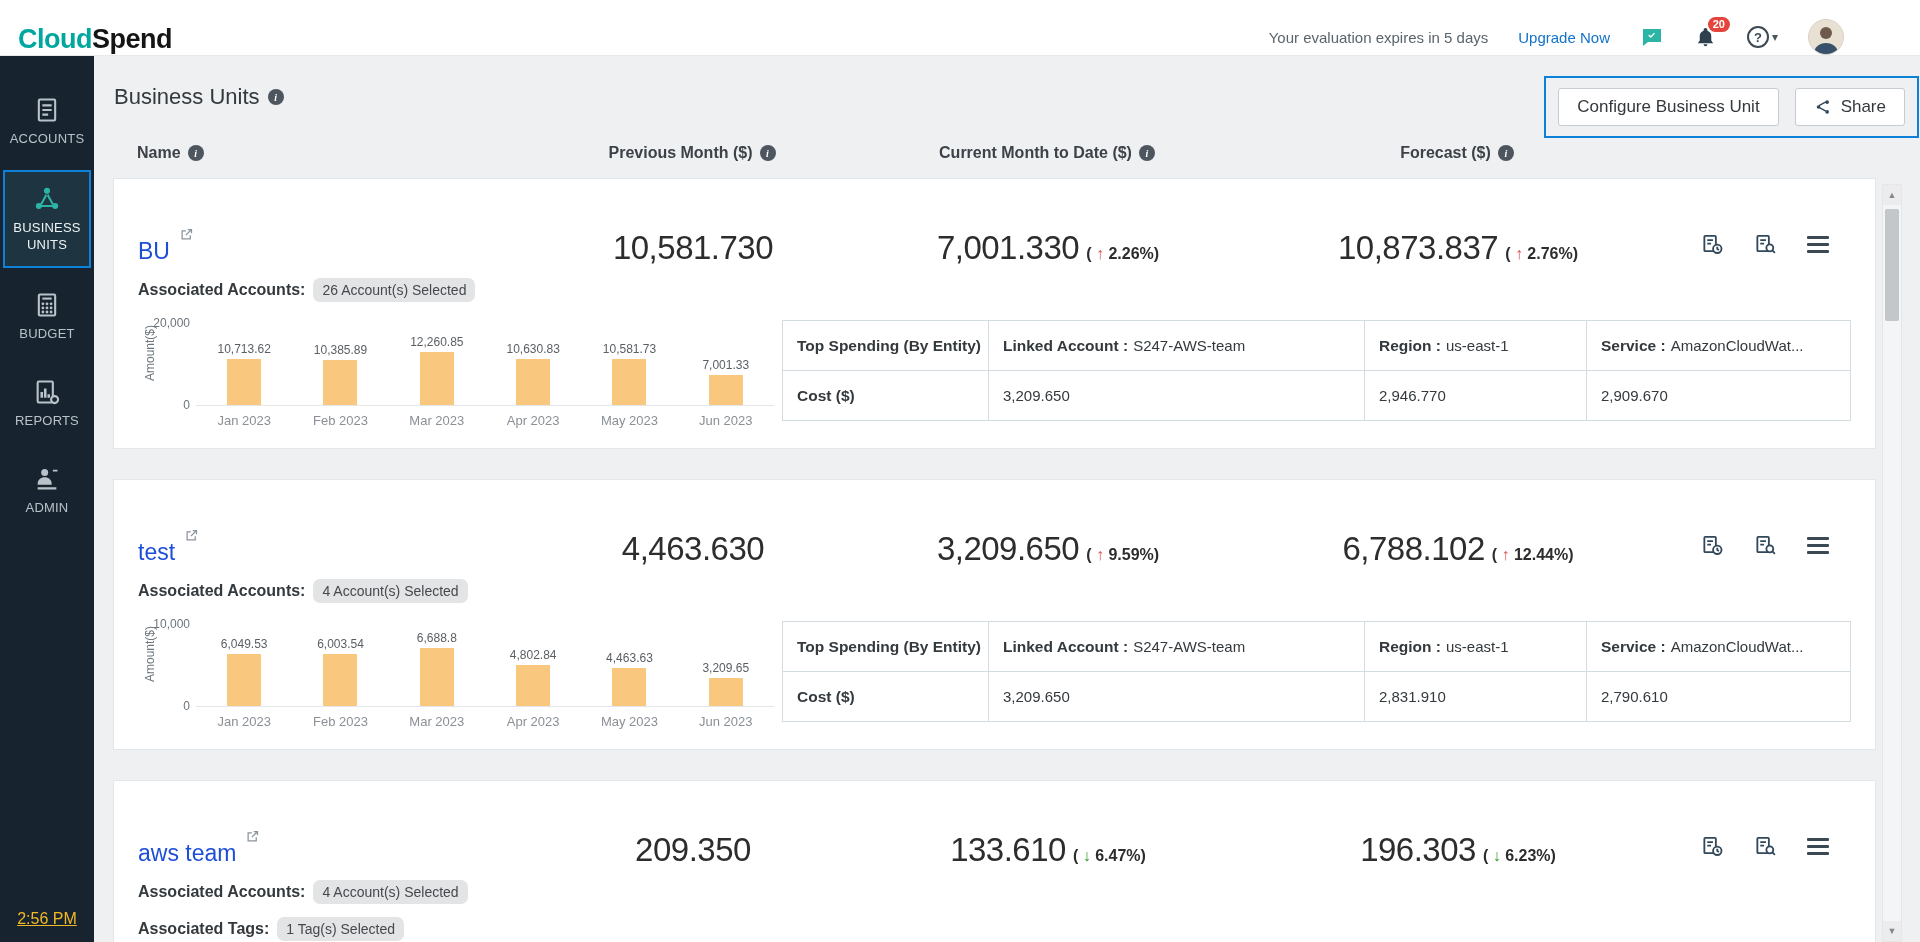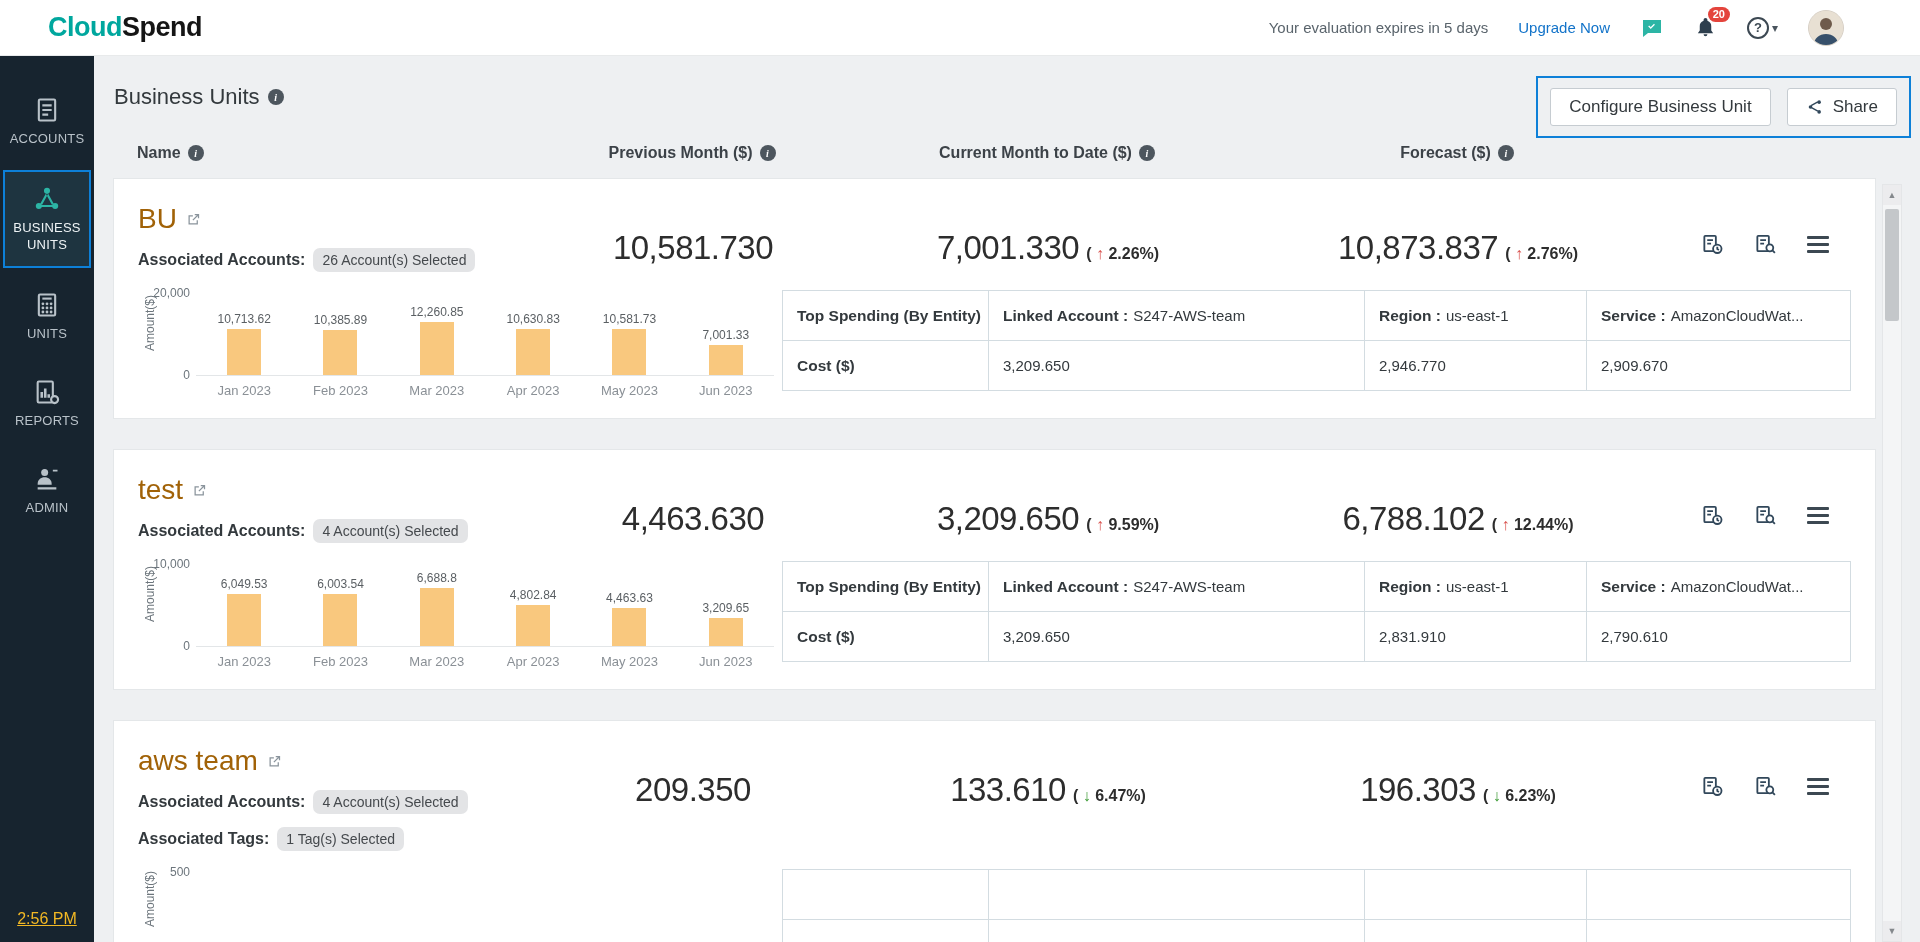--- a/index.html
+++ b/index.html
@@ -1,21 +1,21 @@
 <!DOCTYPE html>
 <html><head>
 <meta charset="utf-8">
 <style>
   * { margin:0; padding:0; box-sizing:border-box; }
   html,body { width:1920px; height:942px; overflow:hidden; background:#eef0f2;
     font-family:"Liberation Sans", sans-serif; }
 
   
   .header { position:absolute; top:0; left:0; width:1920px; height:56px; background:#fff;
-    border-bottom:1px solid #e8eaeb; display:flex; align-items:center; padding:0 24px 0 48px; z-index:5; }
+    border-bottom:1px solid #e8eaeb; display:flex; align-items:flex-end; padding:0 24px 0 18px; z-index:5; }
   .logo { font-size:27px; font-weight:bold; letter-spacing:-0.5px; }
   .logo .p1 { color:#00a79e; } .logo .p2 { color:#151515; }
   .header-right { margin-left:auto; display:flex; align-items:center; gap:30px; }
   .eval-text { font-size:15px; color:#5a646c; }
   .upgrade { font-size:15px; color:#1273c9; cursor:pointer; }
   .hicon { position:relative; display:flex; align-items:center; cursor:pointer; }
   .badge-red { position:absolute; top:-9px; right:-13px; background:#e4443c; color:#fff;
     font-size:11px; font-weight:bold; border-radius:9px; padding:2px 5px; line-height:1; }
   .help-wrap { display:flex; align-items:center; gap:3px; }
   .help-circle { width:22px; height:22px; border:2px solid #3c4852; border-radius:50%;
@@ -38,40 +38,40 @@
     color:#f2b824; text-decoration:underline; }
 
   
   .main { position:absolute; top:56px; left:94px; right:0; bottom:0; background:#eef0f2; overflow:hidden; }
   .title-row { margin:28px 0 0 20px; display:flex; align-items:center; gap:8px; }
   .page-title { font-size:22px; color:#33393d; font-weight:400; }
   .info { width:16px; height:16px; border-radius:50%; background:#4d565e; color:#fff;
     font-size:10px; font-style:italic; font-weight:bold; display:inline-flex;
     align-items:center; justify-content:center; font-family:"Liberation Serif", serif; flex:0 0 auto; }
 
-  .actions-box { position:absolute; top:20px; right:9px; border:2px solid #0d80d8;
+  .actions-box { position:absolute; top:20px; right:1px; border:2px solid #0d80d8;
     padding:10px 12px; display:flex; gap:16px; align-items:center; }
   .btn { background:#fff; border:1px solid #c6ccd1; border-radius:3px; height:38px;
     padding:0 18px; font-size:17px; color:#33393d; display:flex; align-items:center; gap:9px;
     cursor:pointer; font-family:"Liberation Sans", sans-serif; }
   .btn svg { width:18px; height:18px; color:#31475a; }
 
   
   .grid-cols { display:grid; grid-template-columns:400px 310px 400px 420px 1fr; }
   .col-head { margin:34px 44px 0 19px; padding:0 24px; }
   .col-head .ch { font-size:16px; font-weight:bold; color:#3c4248; display:flex;
     align-items:center; gap:7px; }
   .col-head .ch.center { justify-content:center; }
 
   
   .cards { margin:16px 44px 0 19px; display:flex; flex-direction:column; gap:30px; }
   .card { background:#fff; border:1px solid #e4e7e9; padding:24px 24px 20px 24px; }
   .card-top { align-items:start; }
   .bu-name-row { display:flex; align-items:center; gap:9px; }
-  .bu-name { font-size:28px; color:#a16207; cursor:pointer; }
+  .bu-name { font-size:23px; color:#1d4ed8; cursor:pointer;margin-top:35px; }
   .ext-icon { color:#8a949c; cursor:pointer; display:flex; }
   .assoc-row { margin-top:13px; display:flex; align-items:center; gap:8px; }
   .assoc-label { font-size:16px; font-weight:bold; color:#33393d; }
   .badge-gray { background:#e3e4e6; color:#45494d; font-size:14px; padding:4px 9px; border-radius:7px; }
   .metric { margin-top:26px; display:flex; align-items:baseline; justify-content:center; gap:7px; }
   .big-num { font-size:33px; color:#2d2d2d; letter-spacing:-0.5px; }
   .pct { font-size:16px; font-weight:bold; color:#2d2d2d; white-space:nowrap; }
   .pct .arrow.up { color:#d9534f; } .pct .arrow.down { color:#3d9b35; }
   .card-actions { margin-top:30px; display:flex; justify-content:flex-end; gap:30px; padding-right:22px; }
   .card-actions .act { cursor:pointer; color:#31475a; display:flex; }
@@ -176,21 +176,21 @@
         <path d="M11.2 7l-5 9 1.6 1 5-9zM12.8 7l5 9-1.6 1-5-9zM6 18.9h12v-1.8H6z"></path>
       </svg>
     <span class="lbl">BUSINESS UNITS</span>
   </div>
   <div class="side-item">
     <svg viewBox="0 0 24 24" fill="none" stroke="currentColor" stroke-width="1.8">
         <rect x="5" y="3" width="14" height="18" rx="1"></rect>
         <path d="M8 6.5h8"></path>
         <path d="M8.5 11h0.01M12 11h0.01M15.5 11h0.01M8.5 14.5h0.01M12 14.5h0.01M15.5 14.5h0.01M8.5 18h0.01M12 18h0.01M15.5 18h0.01" stroke-width="2.4" stroke-linecap="round"></path>
       </svg>
-    <span class="lbl">UNITS</span>
+    <span class="lbl">BUDGET</span>
   </div>
   <div class="side-item">
     <svg viewBox="0 0 24 24" fill="none" stroke="currentColor" stroke-width="1.8">
         <rect x="4" y="3" width="13" height="18" rx="1"></rect>
         <path d="M7.5 17v-5M10.5 17v-8M13.5 17v-3" stroke-width="2.2"></path>
         <circle cx="18.5" cy="18.5" r="3" fill="#17242f" stroke="currentColor"></circle>
       </svg>
     <span class="lbl">REPORTS</span>
   </div>
   <div class="side-item">

